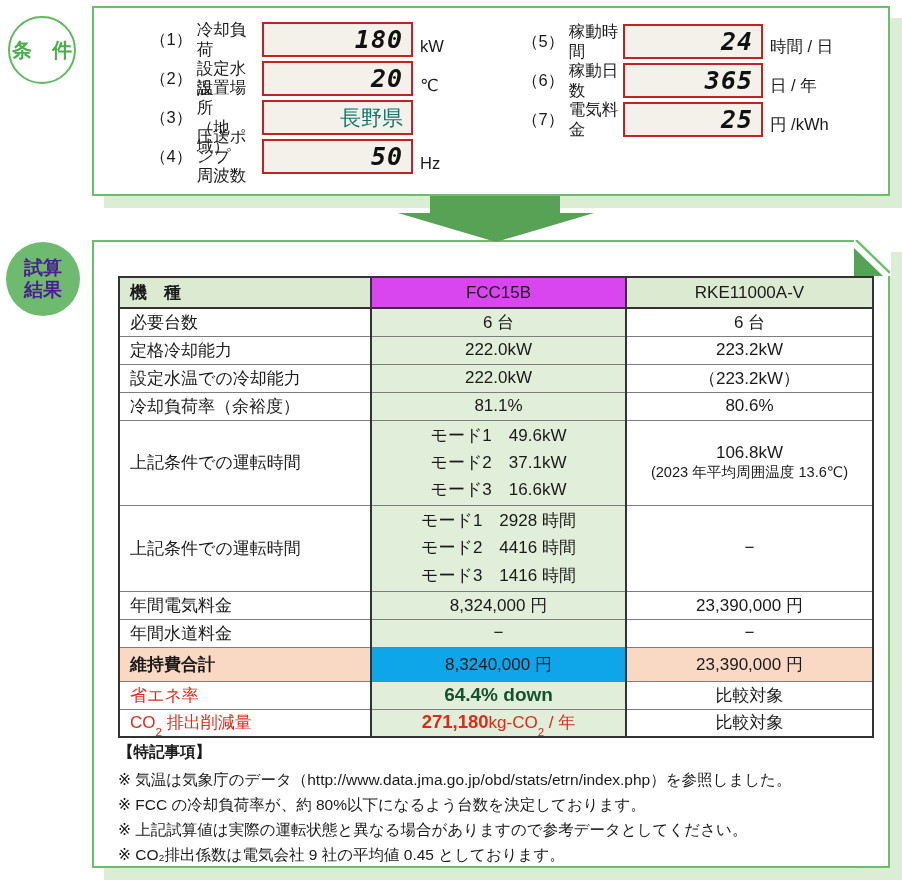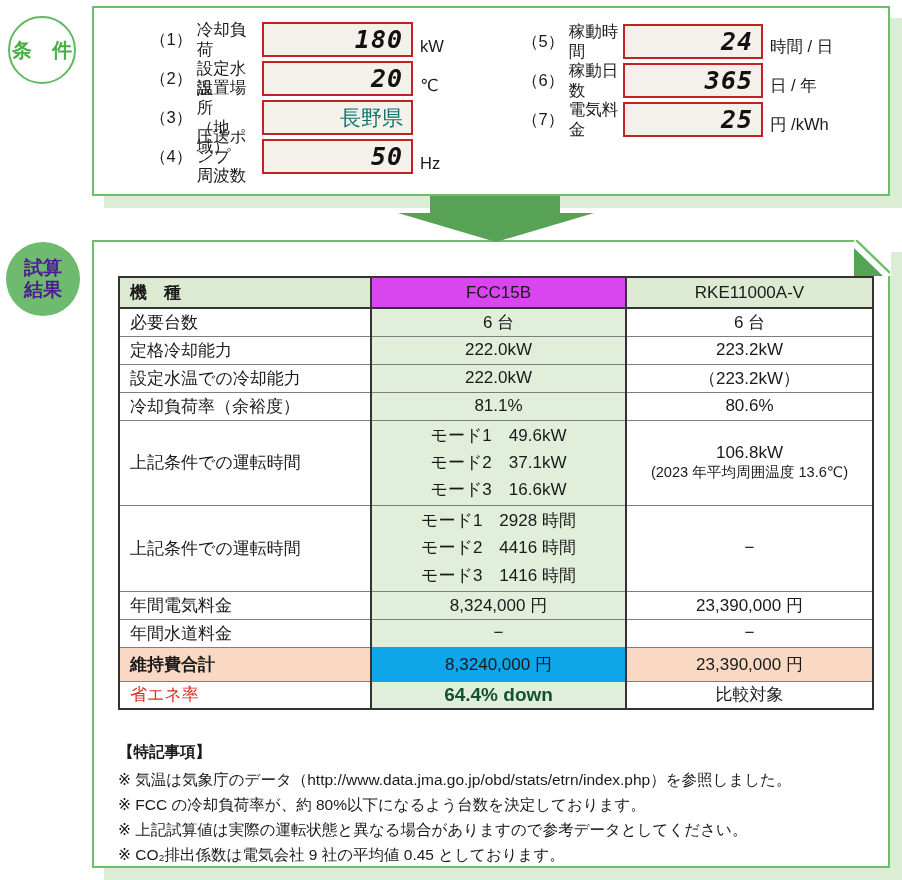--- a/index.html
+++ b/index.html
@@ -275,20 +275,29 @@
         <td class="c fcc-o">8,3240,000 円</td>
         <td class="c rke-o">23,390,000 円</td>
       </tr>
 
       <tr class="h-s">
         <td class="lbl red">省エネ率</td>
         <td class="c fccbg"><span class="saving-val">64.4% down</span></td>
         <td class="c">比較対象</td>
       </tr>
 
+      <tr class="h-s">
+        <td class="lbl red">
+          <span>CO</span><sub class="s2">2</sub><span> 排出削減量</span>
+        </td>
+        <td class="c fccbg co2-val">
+          <span class="b">271,180</span><span>kg-CO</span><sub class="s2">2</sub><span> / 年</span>
+        </td>
+        <td class="c">比較対象</td>
+      </tr>
 
     </tbody>
       </table>
 
     <div class="notes">
       <div class="notes-title">【特記事項】</div>
       <div class="note-line">※ 気温は気象庁のデータ（http://www.data.jma.go.jp/obd/stats/etrn/index.php）を参照しました。</div>
       <div class="note-line">※ FCC の冷却負荷率が、約 80%以下になるよう台数を決定しております。</div>
       <div class="note-line">※ 上記試算値は実際の運転状態と異なる場合がありますので参考データとしてください。</div>
       <div class="note-line">※ CO₂排出係数は電気会社 9 社の平均値 0.45 としております。</div>

